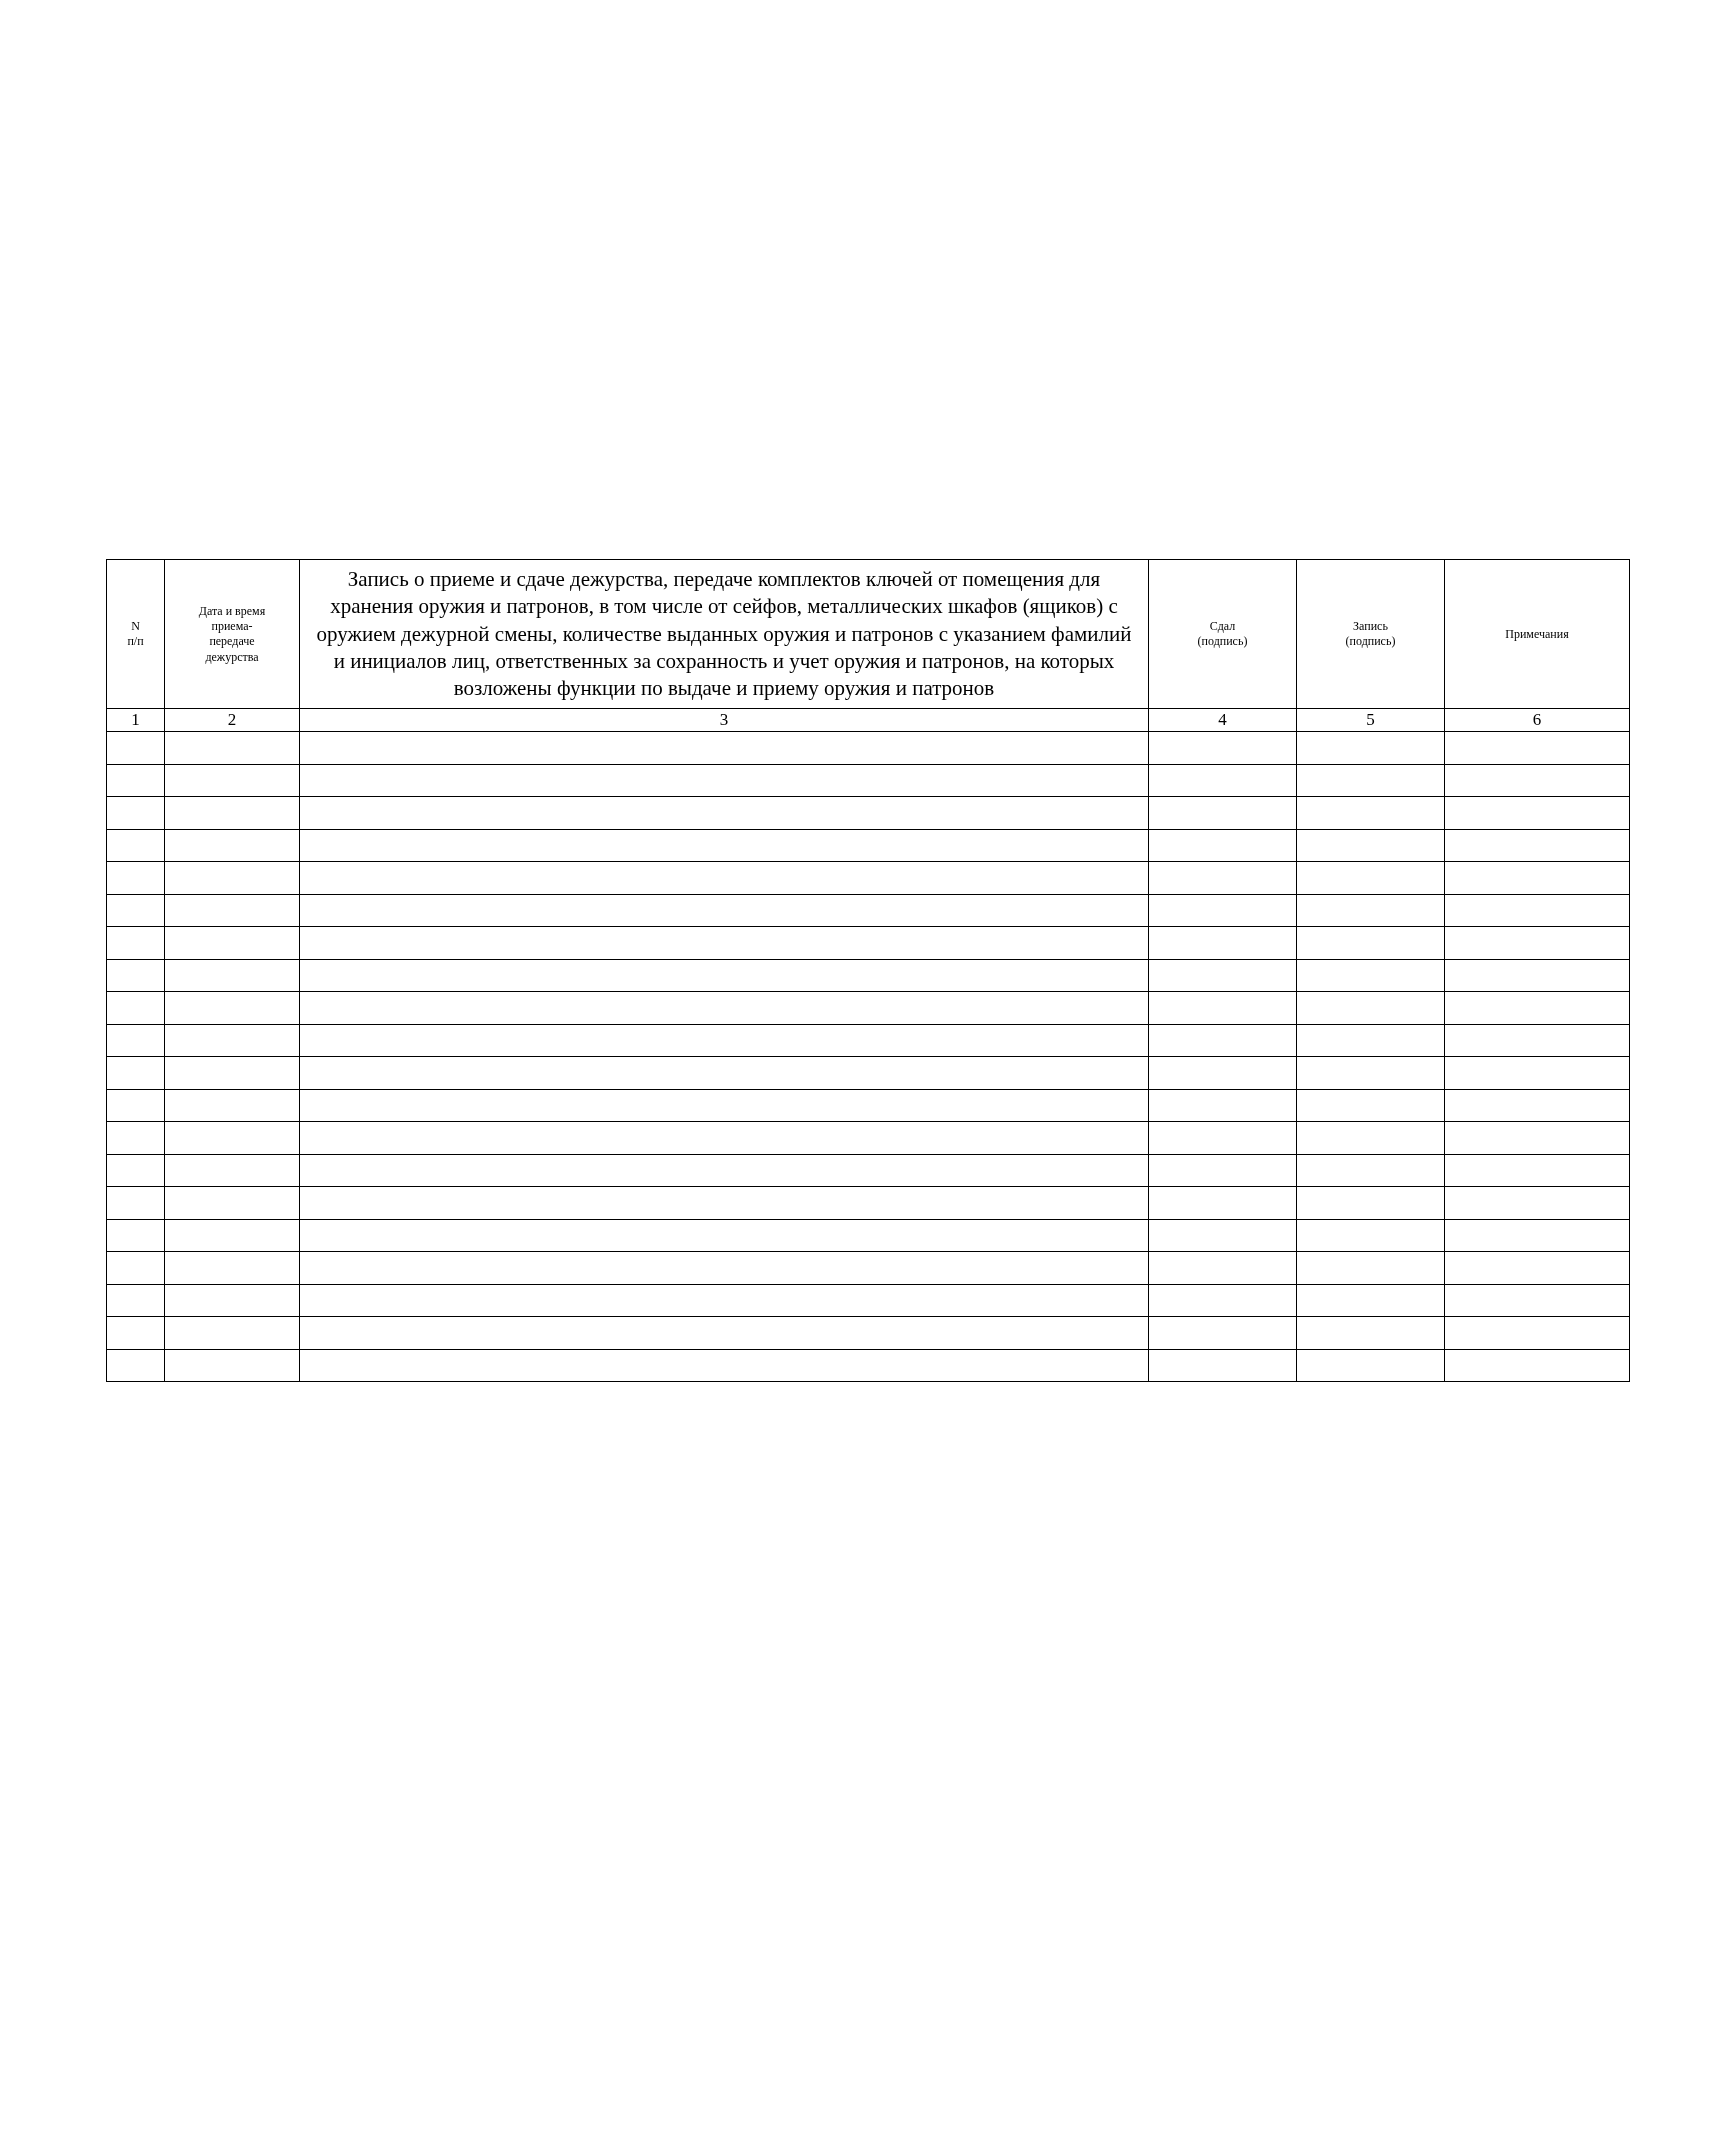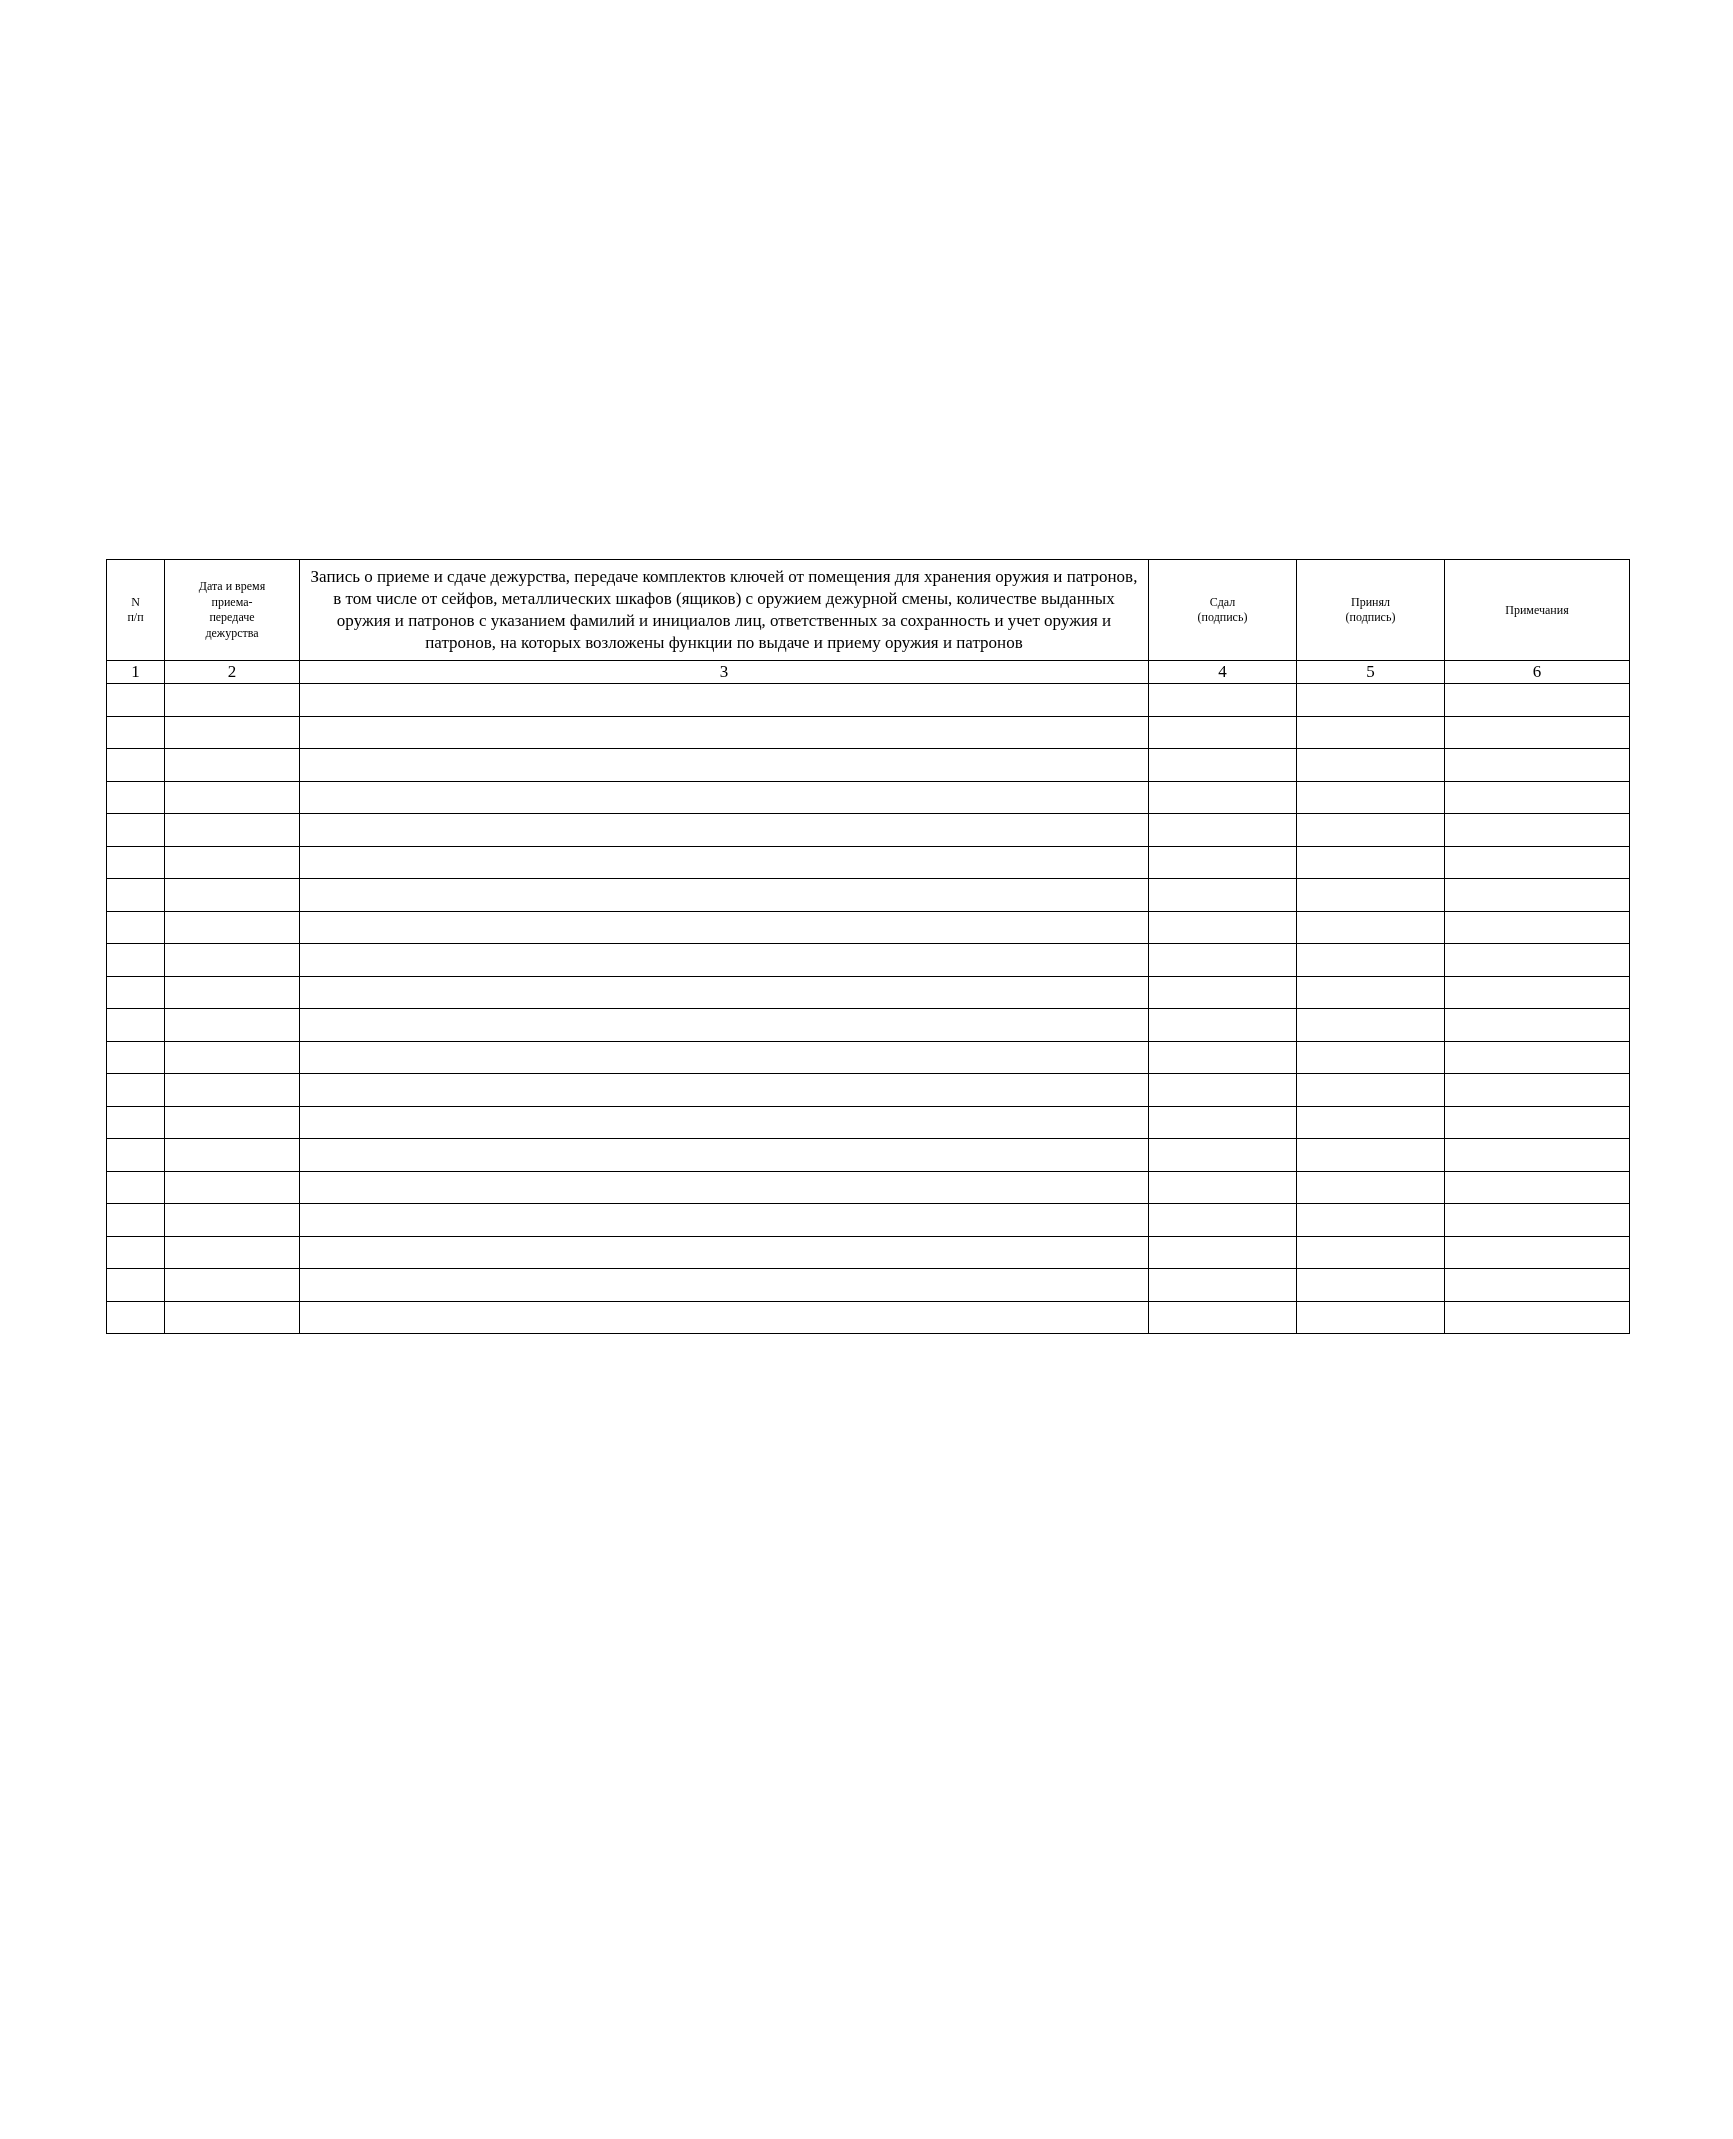--- a/index.html
+++ b/index.html
@@ -46,21 +46,21 @@
     padding: 0;
     vertical-align: middle;
     text-align: center;
   }
   .head-cell {
     font-size: 12px;
     line-height: 1.28;
     padding: 4.4px 4.4px;
   }
   .head-cell.wide {
-    font-size: 17px;
+    font-size: 21px;
     line-height: 1.3;
     padding: 6px 10.4px;
   }
   .num-cell {
     font-size: 17px;
     height: 22px;
     line-height: 22px;
   }
   .body-row td {
     height: 31.5px;
@@ -92,21 +92,21 @@
             <div>приема-</div>
             <div>передаче</div>
             <div>дежурства</div>
           </td>
           <td class="head-cell wide">Запись о приеме и сдаче дежурства, передаче комплектов ключей от помещения для хранения оружия и патронов, в том числе от сейфов, металлических шкафов (ящиков) с оружием дежурной смены, количестве выданных оружия и патронов с указанием фамилий и инициалов лиц, ответственных за сохранность и учет оружия и патронов, на которых возложены функции по выдаче и приему оружия и патронов</td>
           <td class="head-cell">
             <div>Сдал</div>
             <div>(подпись)</div>
           </td>
           <td class="head-cell">
-            <div>Принял</div>
+            <div>Запись</div>
             <div>(подпись)</div>
           </td>
           <td class="head-cell">
             <div class="nowrap">Примечания</div>
           </td>
         </tr>
         <tr>
           <td class="num-cell">1</td>
           <td class="num-cell">2</td>
           <td class="num-cell">3</td>

